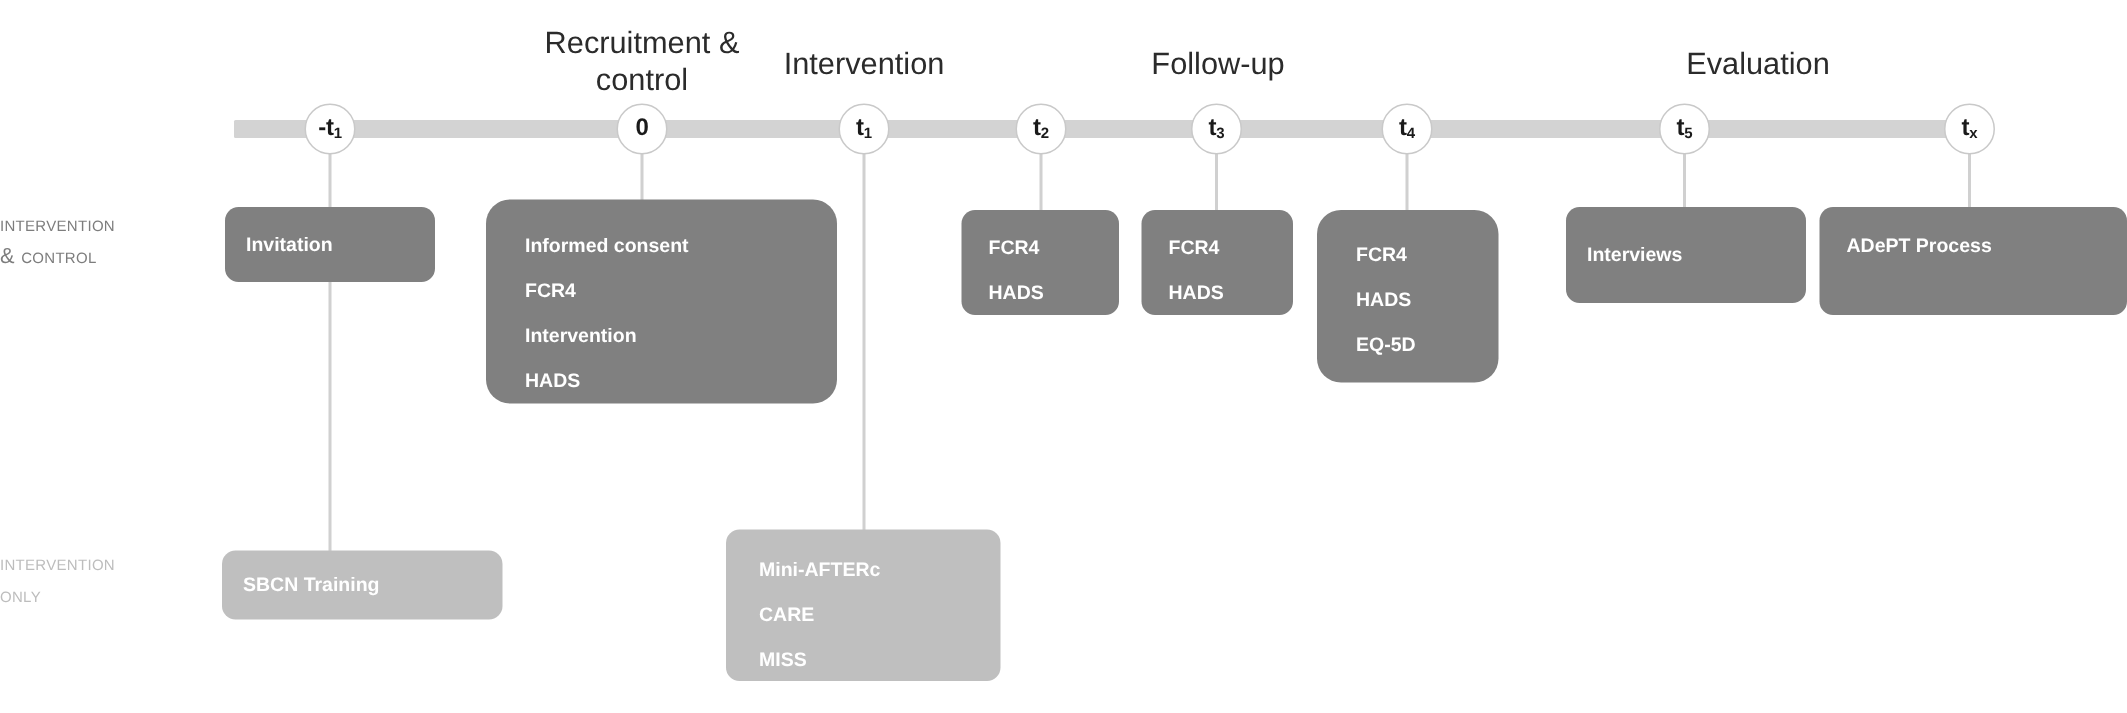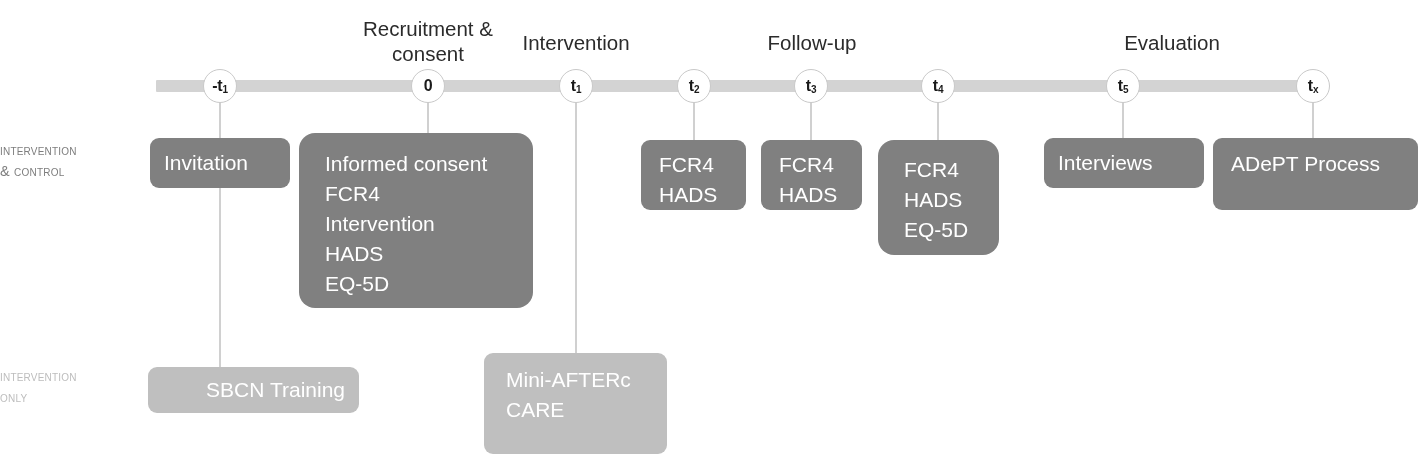--- a/index.html
+++ b/index.html
@@ -82,45 +82,46 @@
   }
   .row-label.dark  { color: #7d7d7d; }
   .row-label.light { color: #bdbdbd; }
 
   
   .box {
     position: absolute;
     box-sizing: border-box;
     border-radius: 9px;
     color: #ffffff;
-    font-size: 21px;
+    font-size: 13px;
     line-height: 30px;
     padding: 7px 14px;
     z-index: 3;
     overflow: hidden;
+    font-weight: bold;
   }
   .box.dark  { background: #808080; }
   .box.light { background: #bfbfbf; }
   .box.vcenter {
     display: flex;
     flex-direction: column;
     justify-content: center;
   }
   .box.round-lg { border-radius: 16px; }
   .box .line { white-space: nowrap; }
 </style>
 </head>
 <body>
 
 <div id="canvas">
 
 
   <div class="phase two-line" style="left:328px; top:1px; width:200px;margin-top:15px;">
     <div>Recruitment &amp;</div>
-    <div>consent</div>
+    <div>control</div>
   </div>
 
   <div class="phase" style="left:476px; top:30px; width:200px;">Intervention</div>
 
   <div class="phase" style="left:1072px; top:30px; width:200px;">Evaluation</div>
 
   <div class="phase" style="left:712px; top:30px; width:200px;">Follow-up</div>
 
   <div class="tl-bar" style="left:156px;  top:80px; width:52px;  height:12px;"></div>
   <div class="tl-bar" style="left:232px;  top:80px; width:184px; height:12px;"></div>
@@ -180,21 +181,21 @@
 
   <div class="row-label light" style="left:0px; top:366px; width:140px;">
     <div>Intervention</div>
     <div>only</div>
   </div>
 
   <div class="box dark vcenter" style="left:150px; top:138px; width:140px; height:50px;">
     <div class="line">Invitation</div>
   </div>
 
-  <div class="box dark round-lg" style="left:299px; top:133px; width:234px; height:175px; padding-top:16px; padding-left:26px;">
+  <div class="box dark round-lg" style="left:324px; top:133px; width:234px; height:136px; padding-top:16px; padding-left:26px;">
     <div class="line">Informed consent</div>
     <div class="line">FCR4</div>
     <div class="line">Intervention</div>
     <div class="line">HADS</div>
     <div class="line">EQ-5D</div>
   </div>
 
   <div class="box dark" style="left:641px; top:140px; width:105px; height:70px; padding-top:10px; padding-left:18px;">
     <div class="line">FCR4</div>
     <div class="line">HADS</div>
@@ -204,30 +205,31 @@
     <div class="line">FCR4</div>
     <div class="line">HADS</div>
   </div>
 
   <div class="box dark round-lg" style="left:878px; top:140px; width:121px; height:115px; padding-top:15px; padding-left:26px;">
     <div class="line">FCR4</div>
     <div class="line">HADS</div>
     <div class="line">EQ-5D</div>
   </div>
 
-  <div class="box dark vcenter" style="left:1044px; top:138px; width:160px; height:50px;">
+  <div class="box dark vcenter" style="left:1044px; top:138px; width:160px; height:64px;">
     <div class="line">Interviews</div>
   </div>
 
   <div class="box dark" style="left:1213px; top:138px; width:205px; height:72px; padding-top:11px; padding-left:18px;">
     <div class="line">ADePT Process</div>
   </div>
 
-  <div class="box light vcenter" style="left:148px; top:367px; width:211px; height:46px;text-align:right;">
+  <div class="box light vcenter" style="left:148px; top:367px; width:187px; height:46px;">
     <div class="line">SBCN Training</div>
   </div>
 
   <div class="box light" style="left:484px; top:353px; width:183px; height:101px; padding-top:12px; padding-left:22px;">
     <div class="line">Mini-AFTERc</div>
     <div class="line">CARE</div>
+    <div class="line">MISS</div>
   </div>
 
 </div>
 
 </body></html>

